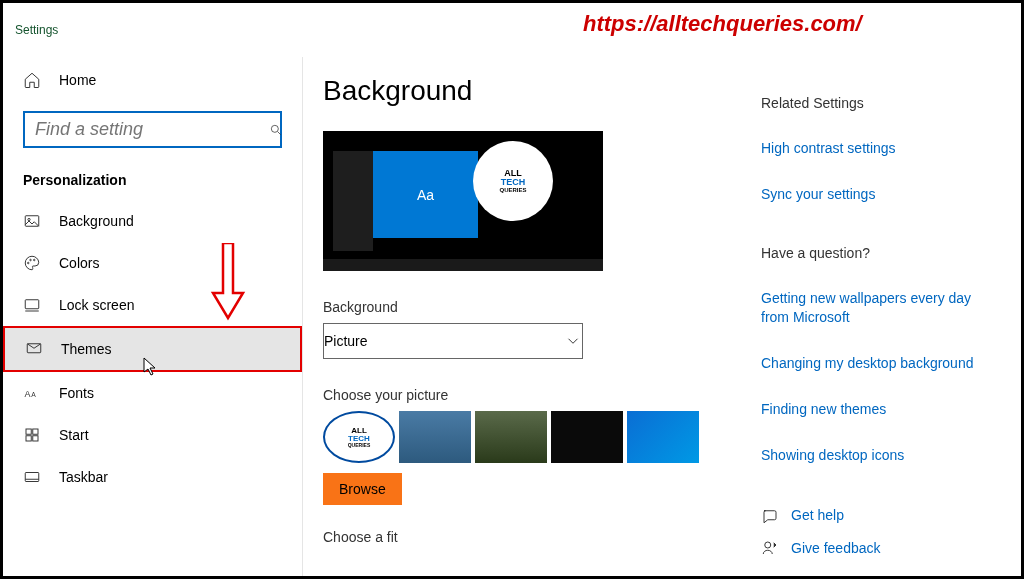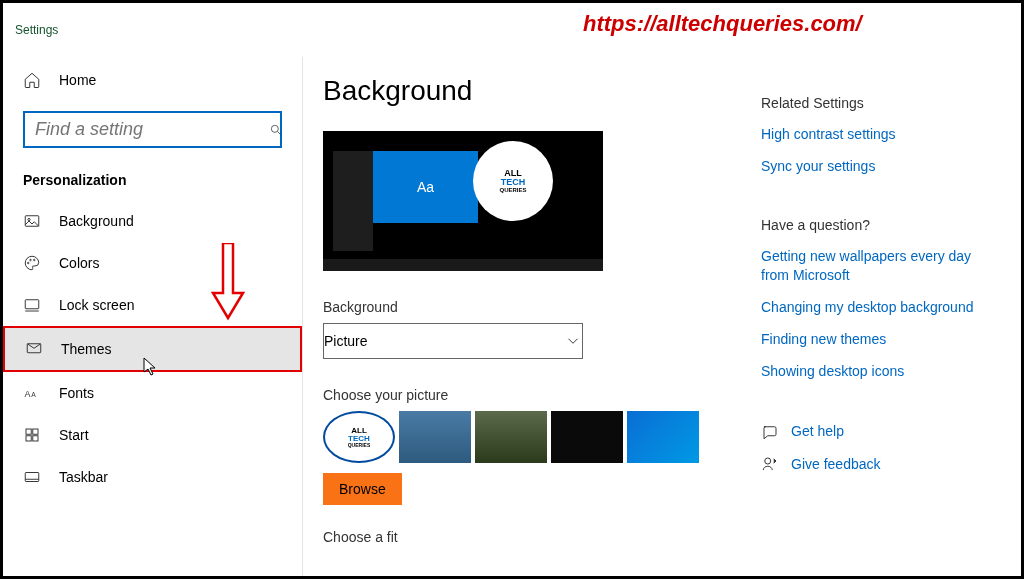--- a/index.html
+++ b/index.html
@@ -17,35 +17,35 @@
     .search-box input { border: none; outline: none; flex: 1; font-size: 18px; color: #666; font-style: italic; }
     .search-box .search-icon { width: 14px; height: 14px; }
     .category-header { padding: 6px 20px 12px 20px; font-size: 14px; font-weight: 600; }
     .red-box { border: 2px solid #e30000; }
     .main { flex: 1; padding: 18px 20px; display: flex; gap: 40px; }
     .content { flex: 1; max-width: 420px; }
     .right-panel { width: 240px; padding-top: 20px; }
     h1 { font-size: 28px; font-weight: 400; margin-bottom: 24px; }
     .preview-box { width: 280px; height: 140px; background: #000; position: relative; margin-bottom: 28px; }
     .preview-taskbar { position: absolute; bottom: 0; left: 0; right: 0; height: 12px; background: #1a1a1a; }
-    .preview-window { position: absolute; left: 50px; top: 20px; width: 105px; height: 72px; background: #0078d4; display: flex; align-items: center; justify-content: center; color: #fff; font-size: 14px; }
+    .preview-window { position: absolute; left: 50px; top: 20px; width: 105px; height: 87px; background: #0078d4; display: flex; align-items: center; justify-content: center; color: #fff; font-size: 14px; }
     .preview-window::before { content: ''; position: absolute; left: -40px; top: 0; width: 40px; height: 100px; background: #1e1e1e; }
     .preview-logo { position: absolute; right: 50px; top: 10px; width: 80px; height: 80px; background: #fff; border-radius: 50%; display: flex; align-items: center; justify-content: center; font-size: 9px; font-weight: bold; flex-direction: column; line-height: 1; }
     .section-label { font-size: 14px; color: #333; margin-bottom: 8px; }
     .dropdown { width: 260px; border: 1px solid #666; padding: 8px 0; display: flex; justify-content: space-between; align-items: center; margin-bottom: 28px; font-size: 14px; }
     .thumbnails { display: flex; gap: 4px; margin-bottom: 10px; }
     .thumb { width: 72px; height: 52px; background: #333; }
     .thumb.logo { background: #fff; border: 2px solid #004a9f; border-radius: 50%; display: flex; align-items: center; justify-content: center; font-size: 8px; font-weight: bold; flex-direction: column; line-height: 1; }
     .thumb.car { background: linear-gradient(#4a7ba5, #2d5a7e); }
     .thumb.moto { background: linear-gradient(#5a6a4a, #2a3a1a); }
     .thumb.dark { background: #0a0a0a; }
     .thumb.win { background: linear-gradient(135deg, #0a6ed4, #0099e5); }
     .browse-btn { background: #f97316; border: none; padding: 8px 16px; font-size: 14px; margin-bottom: 24px; }
     .right-heading { font-size: 14px; color: #333; margin-bottom: 14px; }
-    .link { color: #0067c0; font-size: 14px; display: block; margin-bottom: 14px; cursor: pointer; line-height: 1.3; }
+    .link { color: #0067c0; font-size: 14px; display: block; margin-bottom: 14px; cursor: pointer; line-height: 1.3; margin-top: 28px; }
     .right-spacer { height: 28px; }
     .help-row { display: flex; align-items: flex-end; gap: 12px; margin-bottom: 14px; }
     .help-row .icon svg { stroke: #333; }
     .red-arrow { position: absolute; left: 205px; top: 240px; }
     .cursor-overlay { position: absolute; left: 140px; top: 354px; pointer-events: none; }
   </style>
 </head>
 <body>
 
 <div class="window-title">Settings</div>

